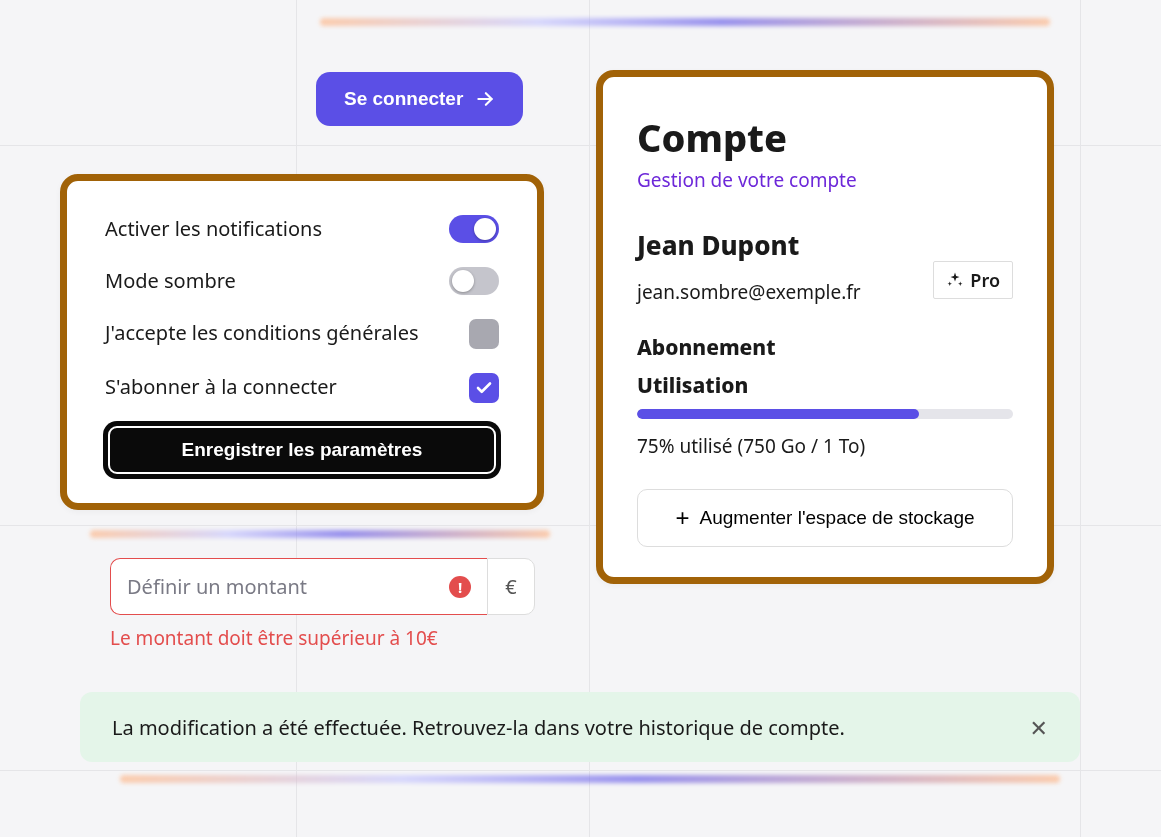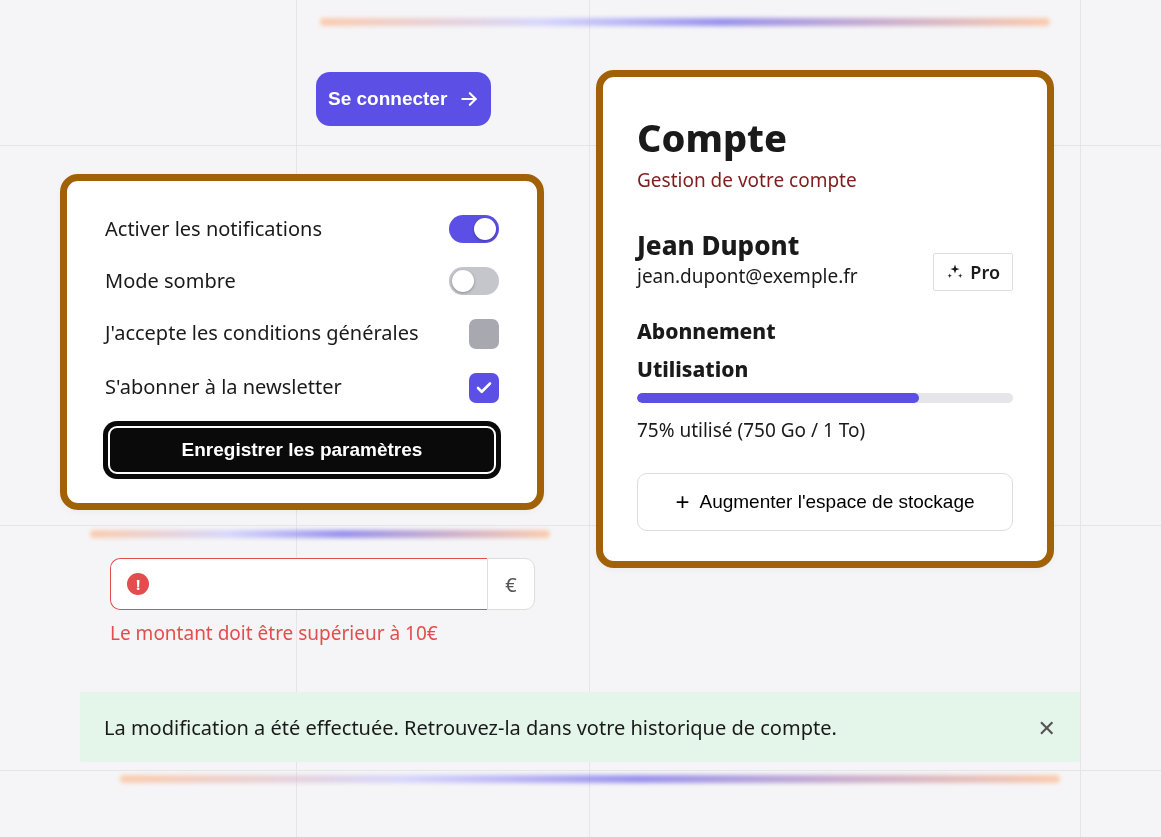--- a/index.html
+++ b/index.html
@@ -9,21 +9,21 @@
 .fl-v2{width:1px;height:100%;left:589px;}
 .fl-v3{width:1px;height:100%;left:1080px;}
 .fl-h1{height:1px;width:100%;top:145px;}
 .fl-h2{height:1px;width:100%;top:525px;}
 .fl-h3{height:1px;width:100%;top:770px;}
 .grad-bar{position:absolute;height:8px;border-radius:4px;background:linear-gradient(90deg,#ffb07c 0%,#c3c3ff 30%,#5b4fe6 55%,#ffb07c 100%);opacity:.6;filter:blur(2px);}
 .g1{left:320px;top:18px;width:730px;}
 .g2{left:90px;top:530px;width:460px;}
 .g3{left:120px;top:775px;width:940px;}
 
-.btn-primary{display:inline-flex;align-items:center;gap:12px;background:#5b4fe6;color:#fff;font-weight:700;font-size:19px;border:none;border-radius:14px;padding:16px 12px;position:absolute;left:316px;top:72px;cursor:pointer;}
+.btn-primary{display:inline-flex;align-items:center;gap:12px;background:#5b4fe6;color:#fff;font-weight:700;font-size:19px;border:none;border-radius:14px;padding:16px 28px;position:absolute;left:316px;top:72px;cursor:pointer;}
 .btn-primary svg{width:20px;height:20px;}
 
 .card{background:#fff;border:7px solid #a16207;border-radius:18px;box-shadow:0 2px 6px rgba(0,0,0,.04);position:absolute;}
 
 .settings-card{left:60px;top:174px;width:484px;padding:34px 38px 26px;}
 .row{display:flex;justify-content:space-between;font-size:20px;margin-bottom:24px;}
 .row:last-of-type{margin-bottom:20px;}
 .toggle{width:50px;height:28px;border-radius:14px;position:relative;}
 .toggle .knob{width:22px;height:22px;border-radius:50%;background:#fff;position:absolute;top:3px;box-shadow:0 1px 3px rgba(0,0,0,.3);}
 .toggle.on{background:#5b4fe6;}
@@ -38,35 +38,35 @@
 
 .amount-wrap{position:absolute;left:110px;top:558px;width:425px;}
 .input-group{display:flex;}
 .amount-input{flex:1;border:1px solid #e34d4d;border-right:none;border-radius:10px 0 0 10px;padding:14px 16px;font-size:20px;display:flex;align-items:center;justify-content:space-between;color:#7a7a85;background:#fff;}
 .err-circle{width:22px;height:22px;border-radius:50%;background:#e34d4d;color:#fff;display:flex;align-items:center;justify-content:center;font-weight:700;font-size:15px;}
 .currency-box{width:48px;border:1px solid #ddd;border-radius:0 10px 10px 0;display:flex;align-items:center;justify-content:center;color:#555;font-size:20px;background:#fff;}
 .err-msg{color:#e34d4d;font-size:19px;margin-top:10px;}
 
 .account-card{left:596px;top:70px;width:458px;padding:34px 34px 30px;}
 .acc-title{font-size:38px;font-weight:800;margin-bottom:4px;}
-.acc-sub{color:#7f1d1d;font-size:19px;margin-bottom:34px;}
+.acc-sub{color:#6d28d9;font-size:19px;margin-bottom:34px;}
 .acc-row{display:flex;justify-content:space-between;align-items:center;}
-.acc-name{font-size:26px;font-weight:800;margin-bottom:0;}
+.acc-name{font-size:26px;font-weight:800;margin-bottom:16px;}
 .acc-email{font-size:19px;margin-bottom:28px;}
 .badge{border:1px solid #ddd;border-radius:2px;padding:6px 12px;display:inline-flex;align-items:center;gap:6px;font-size:18px;font-weight:600;}
 .badge svg{width:18px;height:18px;}
 .sect-h{font-size:21px;font-weight:800;margin-bottom:10px;}
 .sect-t{font-size:19px;margin-bottom:28px;}
 .prog-bg{width:100%;height:10px;background:#e5e5ea;border-radius:5px;overflow:hidden;margin-bottom:14px;}
 .prog-fill{height:100%;background:#5b4fe6;width:75%;border-radius:5px;}
 .usage-t{font-size:19px;margin-bottom:30px;}
 .btn-outline{width:100%;border:1px solid #ddd;background:#fff;border-radius:10px;padding:14px 0;font-size:19px;font-weight:500;display:flex;align-items:center;justify-content:center;gap:10px;cursor:pointer;}
 .btn-outline .plus{font-size:24px;font-weight:300;}
 
-.toast{position:absolute;left:80px;top:692px;width:1000px;background:#e4f5e9;border-radius:1px;padding:20px 24px;display:flex;align-items:center;justify-content:space-between;font-size:20px;}
+.toast{position:absolute;left:80px;top:692px;width:1000px;background:#e4f5e9;border-radius:12px;padding:20px 32px;display:flex;align-items:center;justify-content:space-between;font-size:20px;}
 .toast-close{font-size:22px;color:#555;cursor:pointer;}
 </style>
 </head>
 <body>
 
 <div class="faint-line fl-v1"></div>
 <div class="faint-line fl-v2"></div>
 <div class="faint-line fl-v3"></div>
 <div class="faint-line fl-h1"></div>
 <div class="faint-line fl-h2"></div>
@@ -94,47 +94,48 @@
     <span>Mode sombre</span>
     <div class="toggle off">
         <div class="knob"></div>
       </div>
   </div>
   <div class="row">
     <span>J'accepte les conditions générales</span>
     <div class="checkbox unchecked"></div>
   </div>
   <div class="row">
-    <span>S'abonner à la newsletter</span>
+    <span>S'abonner à la connecter</span>
     <div class="checkbox checked">
       <svg viewBox="0 0 24 24" fill="none" stroke="currentColor" stroke-width="3.5" stroke-linecap="round" stroke-linejoin="round">
           <polyline points="4 12 9 17 20 6"></polyline>
         </svg>
     </div>
   </div>
   <button class="btn-dark">Enregistrer les paramètres</button>
 </div>
 
 <div class="amount-wrap">
   <div class="input-group">
     <div class="amount-input">
+      <span>Définir un montant</span>
       <div class="err-circle">!</div>
     </div>
     <div class="currency-box">€</div>
   </div>
   <div class="err-msg">Le montant doit être supérieur à 10€</div>
 </div>
 
 <div class="card account-card">
   <div class="acc-title">Compte</div>
   <div class="acc-sub">Gestion de votre compte</div>
   <div class="acc-row">
     <div>
       <div class="acc-name">Jean Dupont</div>
-      <div class="acc-email">jean.dupont@exemple.fr</div>
+      <div class="acc-email">jean.sombre@exemple.fr</div>
     </div>
     <div class="badge">
       <svg viewBox="0 0 24 24" fill="currentColor">
           <path d="M12 2l1.5 4.5L18 8l-4.5 1.5L12 14l-1.5-4.5L6 8l4.5-1.5z"></path>
           <path d="M19 14l.8 2.2L22 17l-2.2.8L19 20l-.8-2.2L16 17l2.2-.8z"></path>
           <path d="M5 14l.8 2.2L8 17l-2.2.8L5 20l-.8-2.2L2 17l2.2-.8z"></path>
         </svg>
       <span>Pro</span>
     </div>
   </div>

